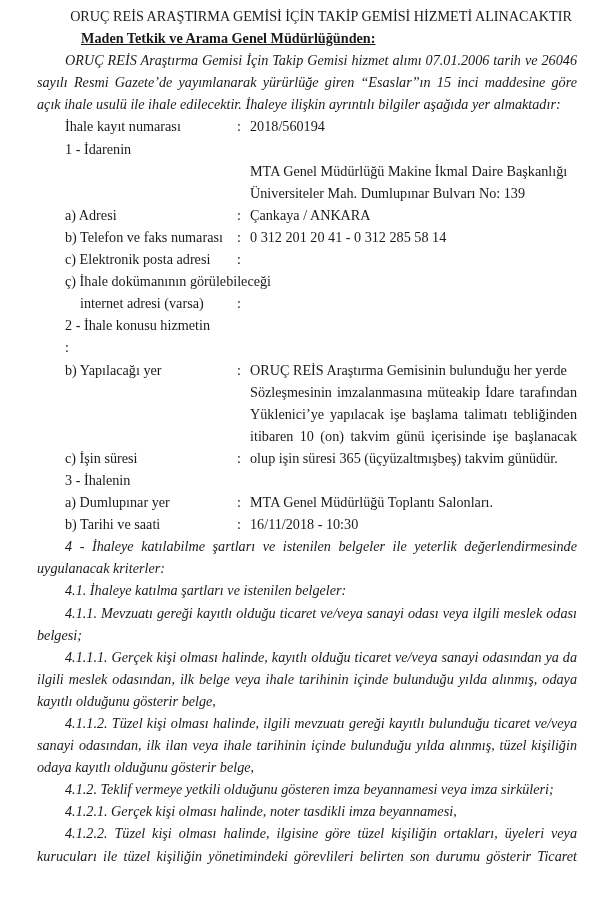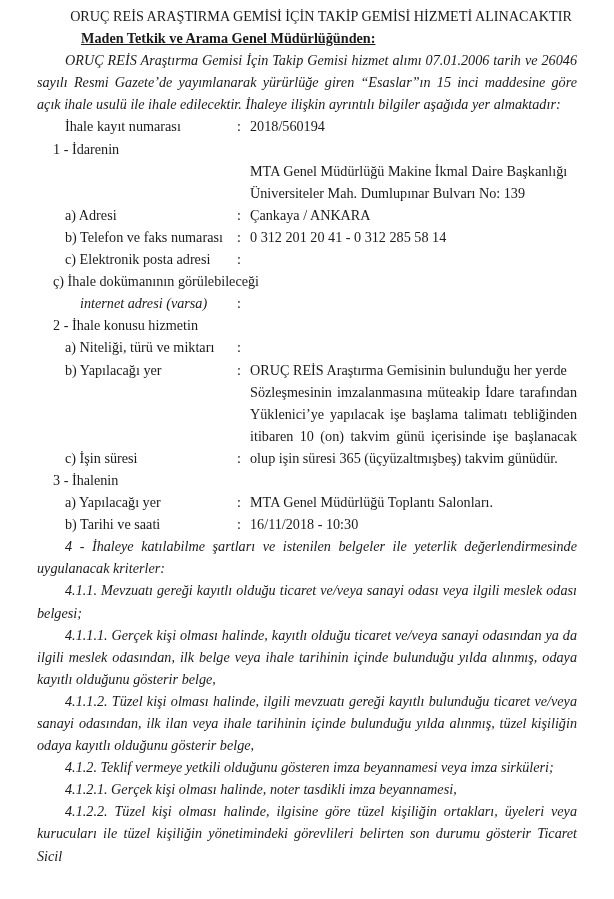--- a/index.html
+++ b/index.html
@@ -34,26 +34,26 @@
   }
   .row {
     display: flex;
     align-items: flex-end;
     margin-left: 28px;
   }
   .row .label {
     flex: 0 0 172px;
     white-space: nowrap;
   }
-  .row .label.indented { padding-left: 15px; font-style: italic; }
+  .row .label.indented { padding-left: 15px; }
   .row .colon { flex: 0 0 13px; }
   .row .value { flex: 1 1 auto; min-width: 0; }
   .row .value.justified { text-align: justify; }
   .vline { display: block; white-space: nowrap; }
-  .section-line { margin-left: 16px; white-space: nowrap; }
+  .section-line { margin-left: 28px; white-space: nowrap; }
 </style>
 </head>
 <body>
 
 <div class="page">
 
   <div class="title">ORUÇ REİS ARAŞTIRMA GEMİSİ İÇİN TAKİP GEMİSİ HİZMETİ ALINACAKTIR</div>
 
   <div class="source-heading-line">
     <span class="source-heading">Maden Tetkik ve Arama Genel Müdürlüğünden:</span>
@@ -95,53 +95,53 @@
 
   <div class="row">
     <span class="label indented">internet adresi (varsa)</span>
     <span class="colon">:</span>
     <span class="value"></span>
   </div>
 
   <div class="section-line">2 - İhale konusu hizmetin</div>
 
   <div class="row">
-    <span class="label">a) Niteliği, türü ve miktarı</span>
     <span class="colon">:</span>
     <span class="value">
     </span>
   </div>
 
   <div class="row">
     <span class="label">b) Yapılacağı yer</span>
     <span class="colon">:</span>
     <span class="value">ORUÇ REİS Araştırma Gemisinin bulunduğu her yerde</span>
   </div>
 
   <div class="row">
     <span class="label">c) İşin süresi</span>
     <span class="colon">:</span>
     <span class="value justified">Sözleşmesinin imzalanmasına müteakip İdare tarafından Yüklenici’ye yapılacak işe başlama talimatı tebliğinden itibaren 10 (on) takvim günü içerisinde işe başlanacak olup işin süresi 365 (üçyüzaltmışbeş) takvim günüdür.</span>
   </div>
 
   <div class="section-line">3 - İhalenin</div>
 
   <div class="row">
-    <span class="label">a) Yapılacağı yer</span>
+    <span class="label">a) Dumlupınar yer</span>
     <span class="colon">:</span>
     <span class="value">MTA Genel Müdürlüğü Toplantı Salonları.</span>
   </div>
 
   <div class="row">
     <span class="label">b) Tarihi ve saati</span>
     <span class="colon">:</span>
     <span class="value">16/11/2018 - 10:30</span>
   </div>
 
   <p class="para">4 - İhaleye katılabilme şartları ve istenilen belgeler ile yeterlik değerlendirmesinde uygulanacak kriterler:</p>
+  <p class="para">4.1. İhaleye katılma şartları ve istenilen belgeler:</p>
   <p class="para">4.1.1. Mevzuatı gereği kayıtlı olduğu ticaret ve/veya sanayi odası veya ilgili meslek odası belgesi;</p>
   <p class="para">4.1.1.1. Gerçek kişi olması halinde, kayıtlı olduğu ticaret ve/veya sanayi odasından ya da ilgili meslek odasından, ilk belge veya ihale tarihinin içinde bulunduğu yılda alınmış, odaya kayıtlı olduğunu gösterir belge,</p>
   <p class="para">4.1.1.2. Tüzel kişi olması halinde, ilgili mevzuatı gereği kayıtlı bulunduğu ticaret ve/veya sanayi odasından, ilk ilan veya ihale tarihinin içinde bulunduğu yılda alınmış, tüzel kişiliğin odaya kayıtlı olduğunu gösterir belge,</p>
   <p class="para">4.1.2. Teklif vermeye yetkili olduğunu gösteren imza beyannamesi veya imza sirküleri;</p>
   <p class="para">4.1.2.1. Gerçek kişi olması halinde, noter tasdikli imza beyannamesi,</p>
   <p class="para">4.1.2.2. Tüzel kişi olması halinde, ilgisine göre tüzel kişiliğin ortakları, üyeleri veya kurucuları ile tüzel kişiliğin yönetimindeki görevlileri belirten son durumu gösterir Ticaret Sicil</p>
 
 </div>
 
 </body></html>

